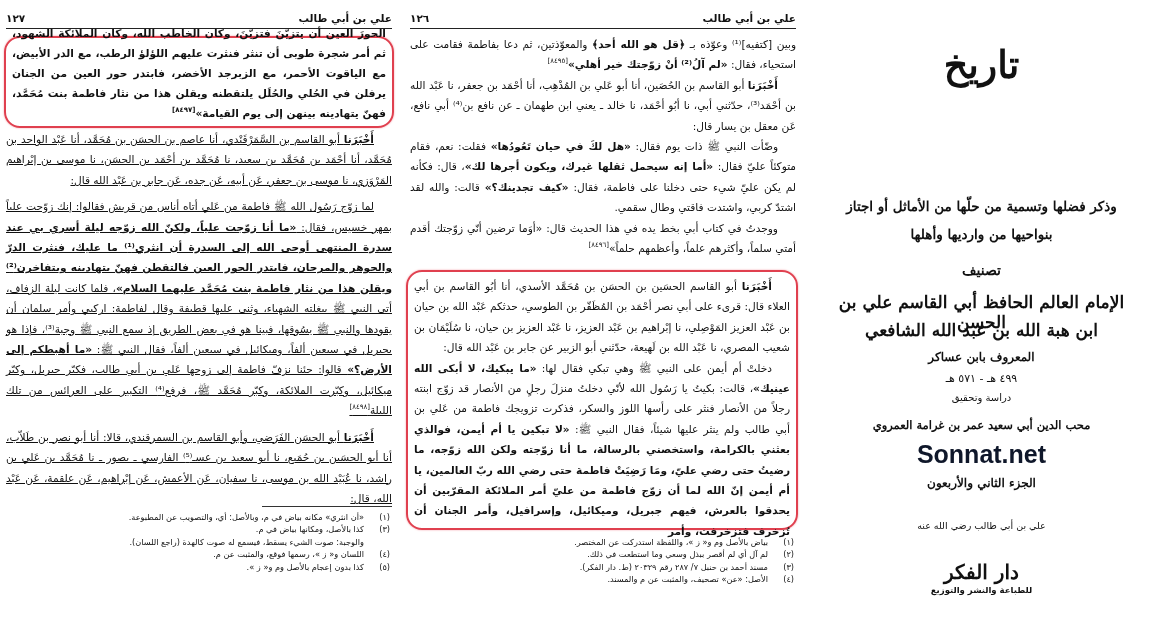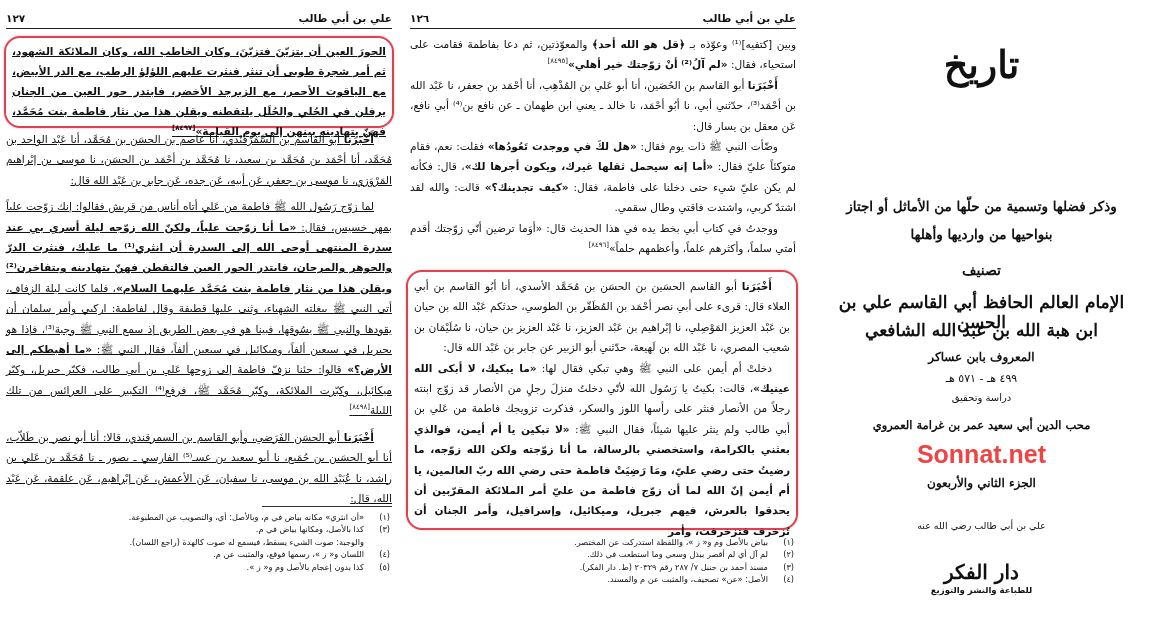--- a/index.html
+++ b/index.html
@@ -34,37 +34,37 @@
   
   .t-main1 { position:absolute; top:42px; left:0; right:0; font-family:"DejaVu Serif", serif;
              font-size:38px; font-weight:bold; letter-spacing:2px; }
   .t-main2 { position:absolute; top:92px; left:0; right:0; font-family:"DejaVu Serif", serif;
              font-size:52px; font-weight:bold; letter-spacing:3px; }
   .t-sub { position:absolute; left:0; right:0; font-family:"DejaVu Serif", serif;
            font-size:13.5px; font-weight:bold; }
   .t-author { position:absolute; left:0; right:0; font-family:"DejaVu Serif", serif;
               font-size:17px; font-weight:bold; }
   .t-small { position:absolute; left:0; right:0; font-size:11px; }
-  .watermark { position:absolute; top:440px; left:0; right:0; direction:ltr; color:#ef4444;
+  .watermark { position:absolute; top:440px; left:0; right:0; direction:ltr; color:#0f172a;
                font-family:"Liberation Sans", sans-serif; font-weight:bold; font-size:25px; }
   .publisher { position:absolute; top:560px; left:0; right:0; font-family:"DejaVu Serif", serif;
                font-size:20px; font-weight:bold; }
   .publisher-sub { position:absolute; top:585px; left:0; right:0; font-size:8.5px; font-weight:bold; }
 </style>
 </head>
 <body>
 
 <div class="page page-left">
   <div class="running-head">
     <span class="rh-title">علي بن أبي طالب</span>
     <span class="rh-num">١٢٧</span>
   </div>
 
   <div class="highlight" style="top:36px;left:4px;right:4px;height:88px;"></div>
-  <div class="body-text" style="top:41px;left:12px;right:12px;line-height:20px;text-decoration:underline;">
+  <div class="body-text" style="top:23px;left:12px;right:12px;line-height:20px;">
     <p class="noindent b"><span>الحورَ العين أن يتزيّنَ فتزيّنَ، وكان الخاطب الله، وكان الملائكة الشهود، ثم أمر شجرة طوبى أن تنثر فنثرت عليهم اللؤلؤ الرطب، مع الدر الأبيض، مع الياقوت الأحمر، مع الزبرجد الأخضر، فابتدر حور العين من الجنان يرفلن في الحُلي والحُلَل يلتقطنه ويقلن هذا من نثار فاطمة بنت مُحَمَّد، فهنّ يتهادينه بينهن إلى يوم القيامة»</span><sup>[٨٤٩٧]</sup></p>
   </div>
 
   <div class="body-text" style="top:129px;text-decoration:underline;">
     <p><span class="lead">أَخْبَرَنا</span><span> أبو القاسم بن السَّمَرْقَنْدي، أنا عاصم بن الحسَن بن مُحَمَّد، أنا عَبْد الواحد بن مُحَمَّد، أنا أحْمَد بن مُحَمَّد بن سعيد، نا مُحَمَّد بن أحْمَد بن الحسَن، نا موسى بن إبْراهيم المَرْوَزي، نا موسى بن جعفر، عَن أبيه، عَن جده، عَن جابر بن عَبْد الله قال:</span></p>
     <p style="margin-top:6px;"><span>لما زوّج رَسُول الله ﷺ فاطمة من عَلي أتاه أناس من قريش فقالوا: إنك زوّجت علياً بمهر خسيس، فقال: </span><span class="b">«ما أنا زوّجت علياً، ولكنّ الله زوّجه ليلة أسري بي عند سدرة المنتهى أوحى الله إلى السدرة أن انثري⁽¹⁾ ما عليك، فنثرت الدرّ والجوهر والمرجان، فابتدر الحور العين فالتقطن فهنّ يتهادينه ويتفاخرن⁽²⁾ ويقلن هذا من نثار فاطمة بنت مُحَمَّد عليهما السلام»</span><span>، فلما كانت ليلة الزفاف، أتى النبي ﷺ ببغلته الشهباء، وثنى عليها قطيفة وقال لفاطمة: اركبي وأمر سلمان أن يقودها والنبي ﷺ يسُوقها، فبينا هو في بعض الطريق إذ سمع النبي ﷺ وجبة⁽³⁾، فإذا هو بجبريل في سبعين ألفاً، وميكائيل في سبعين ألفاً، فقال النبي ﷺ: </span><span class="b">«ما أهبطكم إلى الأرض؟»</span><span> قالوا: جئنا نزفّ فاطمة إلى زوجها عَلي بن أبي طالب، فكبّر جبريل، وكبّر ميكائيل، وكبّرت الملائكة، وكبّر مُحَمَّد ﷺ، فرفع⁽⁴⁾ التكبير على العرائس من تلك الليلة</span><sup>[٨٤٩٨]</sup></p>
     <p style="margin-top:6px;"><span class="lead">أَخْبَرَنا</span><span> أبو الحسَن الفَرَضي، وأبو القاسم بن السمرقندي، قالا: أنا أبو نصر بن طَلاّب، أنا أبو الحسَين بن جُمَيع، نا أبو سعيد بن عسـ⁽⁵⁾ الفارسي ـ بصور ـ نا مُحَمَّد بن عَلي بن راشد، نا عُبَيْد الله بن موسى، نا سفيان، عَن الأعمش، عَن إبْراهيم، عَن علقمة، عَن عَبْد الله، قال:</span></p>
   </div>
 
   <div class="rule" style="top:506px;right:6px;width:130px;"></div>
@@ -79,21 +79,21 @@
 
 <div class="page page-mid">
   <div class="running-head">
     <span class="rh-title">علي بن أبي طالب</span>
     <span class="rh-num">١٢٦</span>
   </div>
 
   <div class="body-text" style="top:34px;">
     <p class="noindent"><span>وبين [كتفيه]⁽¹⁾ وعوّذه بـ </span><span class="b">﴿قل هو الله أحد﴾</span><span> والمعوّذتين، ثم دعا بفاطمة فقامت على استحياء، فقال: </span><span class="b">«لم آلُ⁽²⁾ أنْ زوّجتك خير أهلي»</span><sup>[٨٤٩٥]</sup></p>
     <p><span class="lead">أَخْبَرَنا</span><span> أبو القاسم بن الحُصَين، أنا أبو عَلي بن المُذْهِب، أنا أحْمَد بن جعفر، نا عَبْد الله بن أحْمَد⁽³⁾، حدّثني أبي، نا أبُو أحْمَد، نا خالد ـ يعني ابن طهمان ـ عن نافع بن⁽⁴⁾ أبي نافع، عَن معقل بن يسار قال:</span></p>
-    <p><span>وضّأت النبي ﷺ ذات يوم فقال: </span><span class="b">«هل لكَ في ووجدت تَعُودُها»</span><span> فقلت: نعم، فقام متوكئاً عليّ فقال: </span><span class="b">«أما إنه سيحمل ثقلها غيرك، ويكون أجرها لك»</span><span>، قال: فكأنه لم يكن عليّ شيء حتى دخلنا على فاطمة، فقال: </span><span class="b">«كيف تجدينك؟»</span><span> قالت: والله لقد اشتدّ كربي، واشتدت فاقتي وطال سقمي.</span></p>
+    <p><span>وضّأت النبي ﷺ ذات يوم فقال: </span><span class="b">«هل لكَ في حيان تَعُودُها»</span><span> فقلت: نعم، فقام متوكئاً عليّ فقال: </span><span class="b">«أما إنه سيحمل ثقلها غيرك، ويكون أجرها لك»</span><span>، قال: فكأنه لم يكن عليّ شيء حتى دخلنا على فاطمة، فقال: </span><span class="b">«كيف تجدينك؟»</span><span> قالت: والله لقد اشتدّ كربي، واشتدت فاقتي وطال سقمي.</span></p>
     <p><span>ووجدتُ في كتاب أبي بخط يده في هذا الحديث قال: «أوَما ترضين أنّي زوّجتك أقدم أمتي سلماً، وأكثرهم علماً، وأعظمهم حلماً»</span><sup>[٨٤٩٦]</sup></p>
   </div>
 
   <div class="highlight" style="top:270px;left:2px;right:4px;height:256px;"></div>
   <div class="body-text" style="top:276px;left:10px;right:12px;">
     <p><span class="lead">أَخْبَرَنا</span><span> أبو القاسم الحسَين بن الحسَن بن مُحَمَّد الأسدي، أنا أبُو القاسم بن أبي العلاء قال: قرىء على أبي نصر أحْمَد بن المُظَفّر بن الطوسي، حدثكم عَبْد الله بن حيان بن عَبْد العزيز المَوْصِلي، نا إبْراهيم بن عَبْد العزيز، نا عَبْد العزيز بن حيان، نا سُلَيْمَان بن شعيب المصري، نا عَبْد الله بن لَهيعة، حدّثني أبو الزبير عن جابر بن عَبْد الله قال:</span></p>
     <p><span>دخلتْ أم أيمن على النبي ﷺ وهي تبكي فقال لها: </span><span class="b">«ما يبكيك، لا أبكى الله عينيك»</span><span>، قالت: بكيتُ يا رَسُول الله لأنّي دخلتُ منزلَ رجلٍ من الأنصار قد زوّج ابنته رجلاً من الأنصار فنثر على رأسها اللوز والسكر، فذكرت تزويجك فاطمة من عَلي بن أبي طالب ولم ينثر عليها شيئاً، فقال النبي ﷺ: </span><span class="b">«لا تبكين يا أم أيمن، فوالذي بعثني بالكرامة، واستخصني بالرسالة، ما أنا زوّجته ولكن الله زوّجه، ما رضيتُ حتى رضي عليّ، ومَا رَضِيَتْ فاطمة حتى رضي الله ربّ العالمين، يا أم أيمن إنّ الله لما أن زوّج فاطمة من عليّ أمر الملائكة المقرّبين أن يحدقوا بالعرش، فيهم جبريل، وميكائيل، وإسرافيل، وأمر الجنان أن تُزخرف فتزخرفت، وأمر</span></p>
   </div>
 
   <div class="footnotes" style="top:536px;right:8px;">

